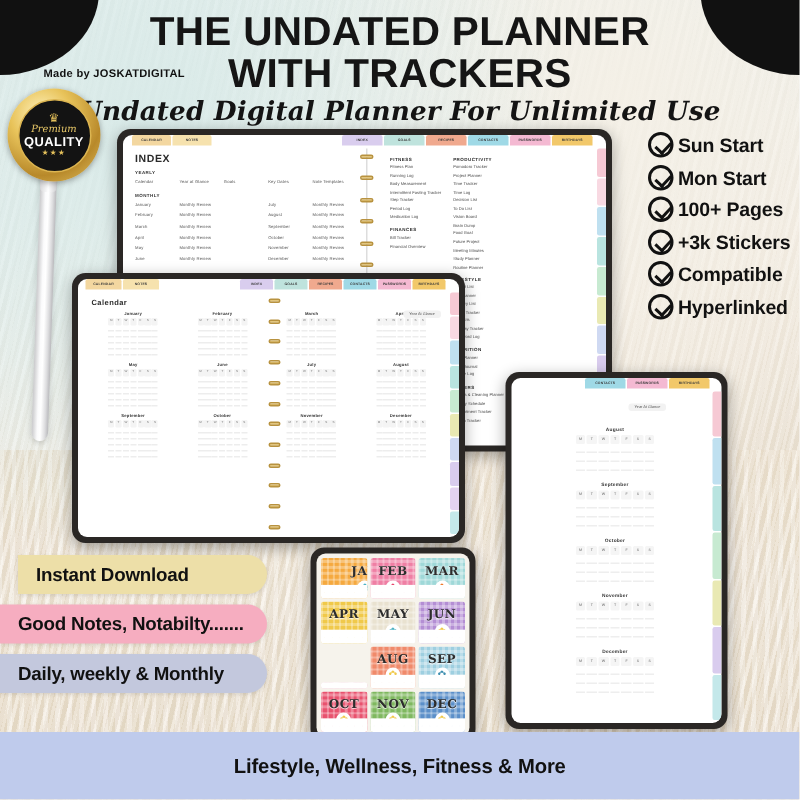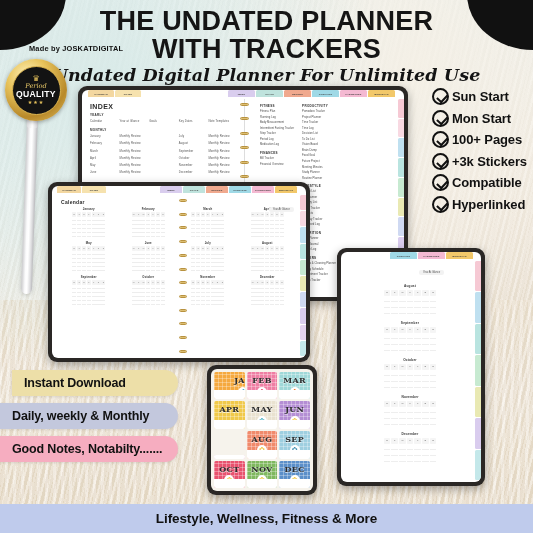--- a/index.html
+++ b/index.html
@@ -183,21 +183,21 @@
   .check-label{ font-size:13px; font-weight:bold; color:#111; letter-spacing:-.1px; white-space:nowrap; }
 
   
   .features{ position:absolute; left:0; top:370px; z-index:7;
              display:flex; flex-direction:column; gap:7px; }
   .feat{ border-radius:0 16px 16px 0; padding:6px 16px 6px 12px;
          font-size:12.5px; font-weight:bold; color:#111; letter-spacing:-.15px;
          white-space:nowrap; box-shadow:0 1px 3px rgba(0,0,0,.10); }
 
   
-  .footer{ position:absolute; left:0; right:0; bottom:0; height:29px; z-index:8;
+  .footer{ position:absolute; left:0; right:0; bottom:0; height:45px; z-index:8;
            background:#bfcbec; display:flex; align-items:center; justify-content:center; }
   .footer-text{ font-size:13.5px; font-weight:bold; color:#111; letter-spacing:-.1px; }
 </style>
 </head>
 <body>
 
 <div class="bg-wood"></div>
 <div class="bg-texture"></div>
 <div class="corner-blob tl"></div>
 <div class="corner-blob tr"></div>
@@ -207,21 +207,21 @@
     <span>THE UNDATED PLANNER</span>
     <span class="l2">WITH TRACKERS</span>
   </div>
   <div class="subtitle">Undated Digital Planner For Unlimited Use</div>
 </div>
 <div class="made-by">Made by JOSKATDIGITAL</div>
 
 <div class="premium-badge">
   <div class="premium-inner">
     <div class="crown">♛</div>
-    <div class="pm-premium">Period</div>
+    <div class="pm-premium">Premium</div>
     <div class="pm-quality">QUALITY</div>
     <div class="pm-stars">★★★</div>
   </div>
 </div>
 
 <div class="stylus"></div>
 
 <div class="tablet" id="tablet-index">
   <div class="screen">
     <div class="tabstrip">
@@ -1466,19 +1466,19 @@
       <div class="check-label">Compatible</div>
     </div>
     <div class="check-row">
       <div class="check-circle"></div>
       <div class="check-label">Hyperlinked</div>
     </div>
   </div>
 
 <div class="features" id="features">
     <div class="feat" style="background: rgb(237, 223, 168); margin-left: 12px;">Instant Download</div>
+    <div class="feat" style="background: rgb(246, 173, 192);">Good Notes, Notabilty.......</div>
     <div class="feat" style="background: rgb(195, 200, 221);">Daily, weekly &amp; Monthly</div>
-    <div class="feat" style="background: rgb(246, 173, 192);">Good Notes, Notabilty.......</div>
   </div>
 
 <div class="footer">
   <div class="footer-text">Lifestyle, Wellness, Fitness &amp; More</div>
 </div>
 
 </body></html>

